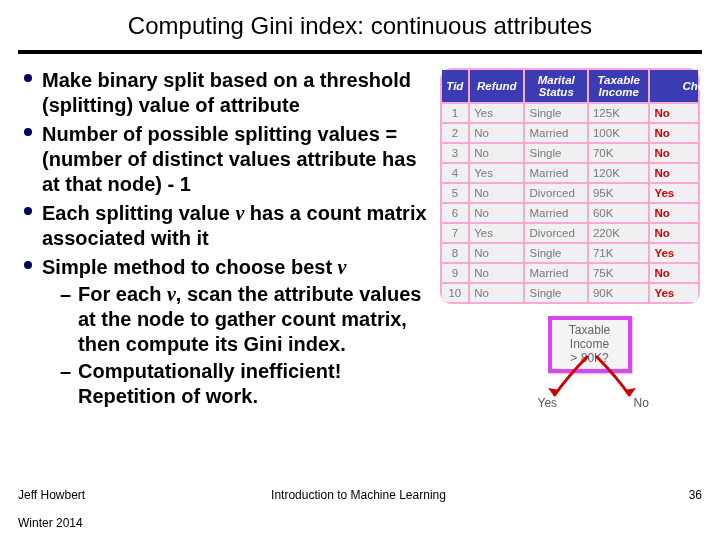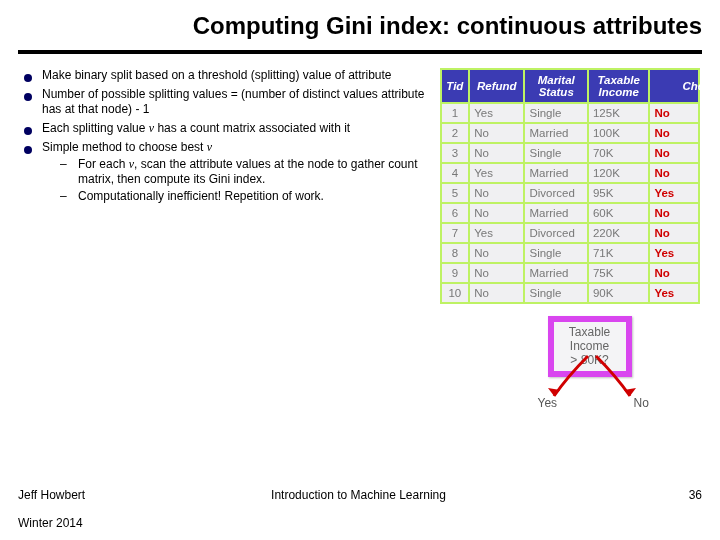--- a/index.html
+++ b/index.html
@@ -11,37 +11,38 @@
     position: relative;
   }
   .slide {
     width: 720px;
     height: 540px;
     padding: 12px 18px 8px 18px;
     position: relative;
   }
   .title {
     font-size: 24px;
-    font-weight: bold;
-    text-align: right;
+    font-weight: normal;
+    text-align: center;
     padding-bottom: 10px;
   }
   .rule {
     border: none;
     border-top: 4px solid #000;
     margin: 0 0 14px 0;
   }
   .content {
     display: flex;
     gap: 6px;
   }
   .leftcol {
     width: 418px;
-    font-size: 12px;
+    font-size: 20px;
     line-height: 1.25;
+    font-weight: bold;
   }
   ul.bullets { list-style: none; padding-left: 0; }
   ul.bullets > li { position: relative; padding-left: 24px; margin-bottom: 4px; }
   ul.bullets > li::before {
     content: "";
     position: absolute;
     left: 6px;
     top: 6px;
     width: 8px; height: 8px;
     background: #000060;
@@ -60,21 +61,22 @@
   .rightcol {
     width: 264px;
     position: relative;
   }
   table.data {
     border-collapse: separate;
     border-spacing: 2px;
     width: 260px;
     font-size: 11.5px;
     table-layout: fixed;
-    background: #bef264;
+    background: #f9a8d4;
+    border-radius: 12px;
   }
   table.data th {
     background: #3b3bb3;
     color: #fff;
     font-weight: bold;
     padding: 4px 2px;
     text-align: center;
     font-style: italic;
     font-family: Arial, sans-serif;
   }
@@ -97,21 +99,21 @@
     margin-top: 12px;
     position: relative;
     width: 260px;
     height: 96px;
     font-family: Arial, sans-serif;
   }
   .split-box {
     position: absolute;
     left: 108px; top: 0;
     width: 84px;
-    border: 6px solid #d946ef;
+    border: 4px solid #d946ef;
     background: #f4f4f6;
     font-size: 12px;
     color: #666;
     text-align: center;
     padding: 4px 2px;
     line-height: 1.15;
     box-shadow: 1px 1px 2px rgba(0,0,0,0.25);
   }
   .branch-yes, .branch-no {
     position: absolute;

